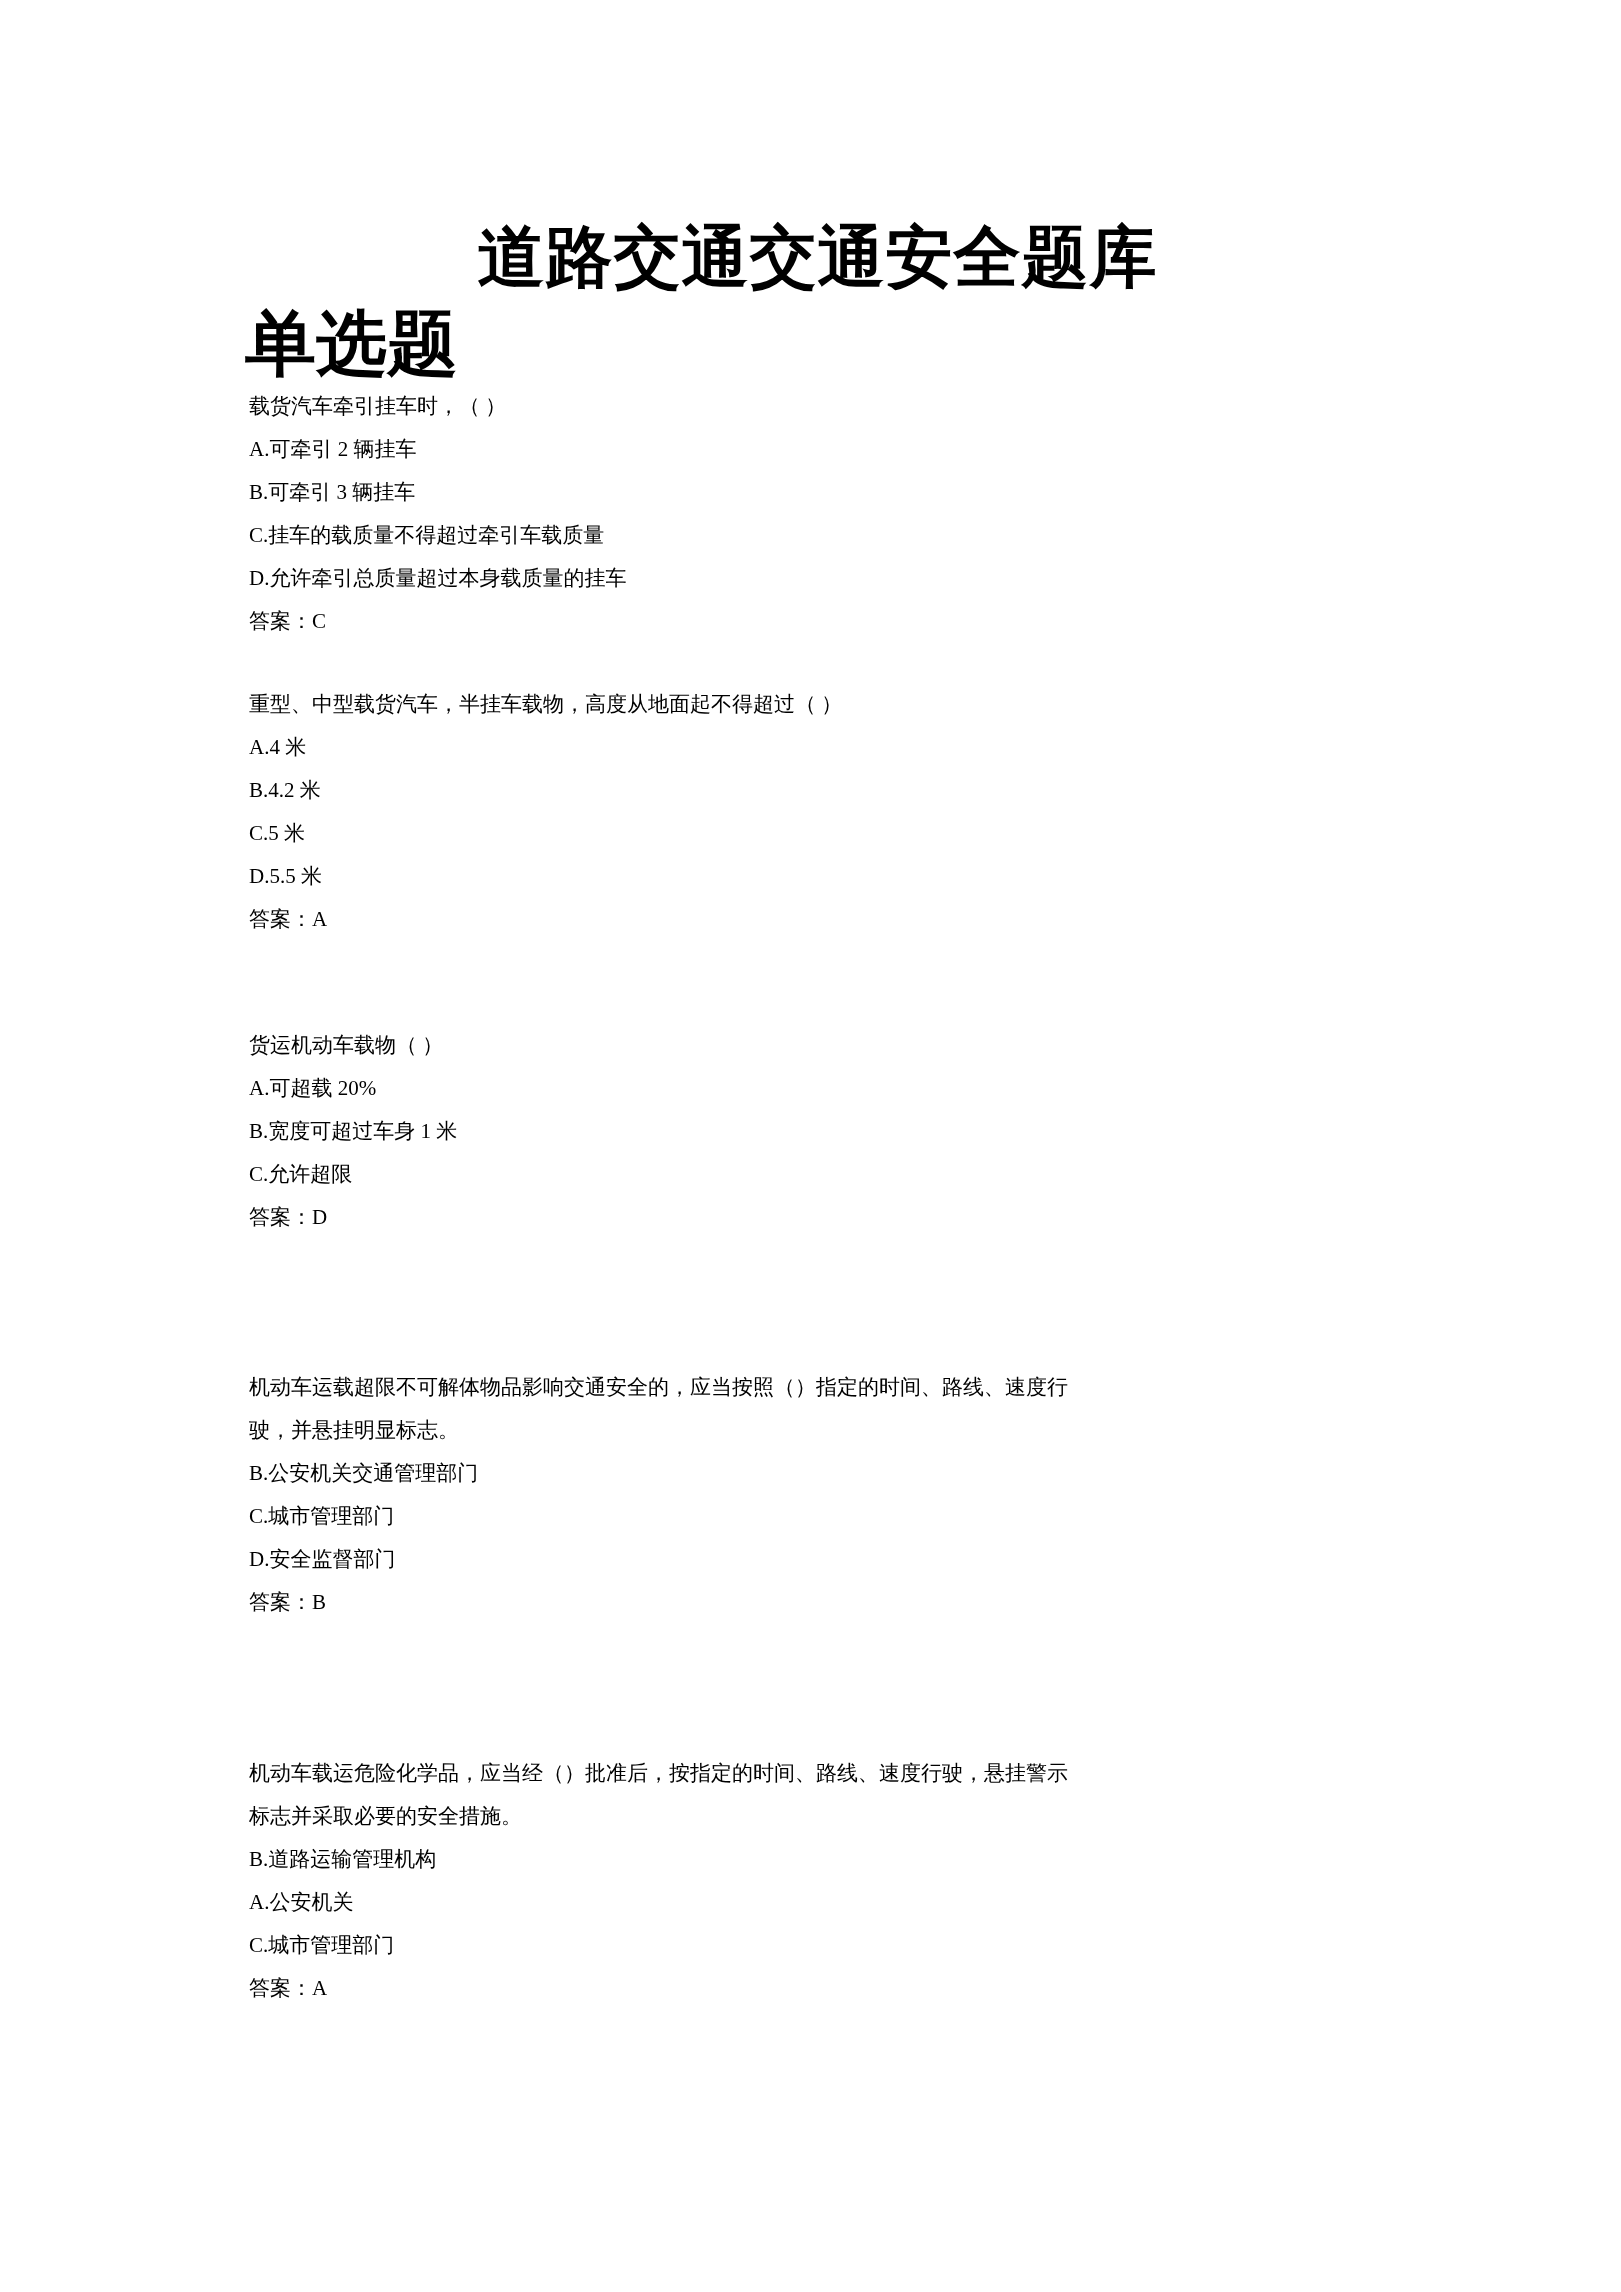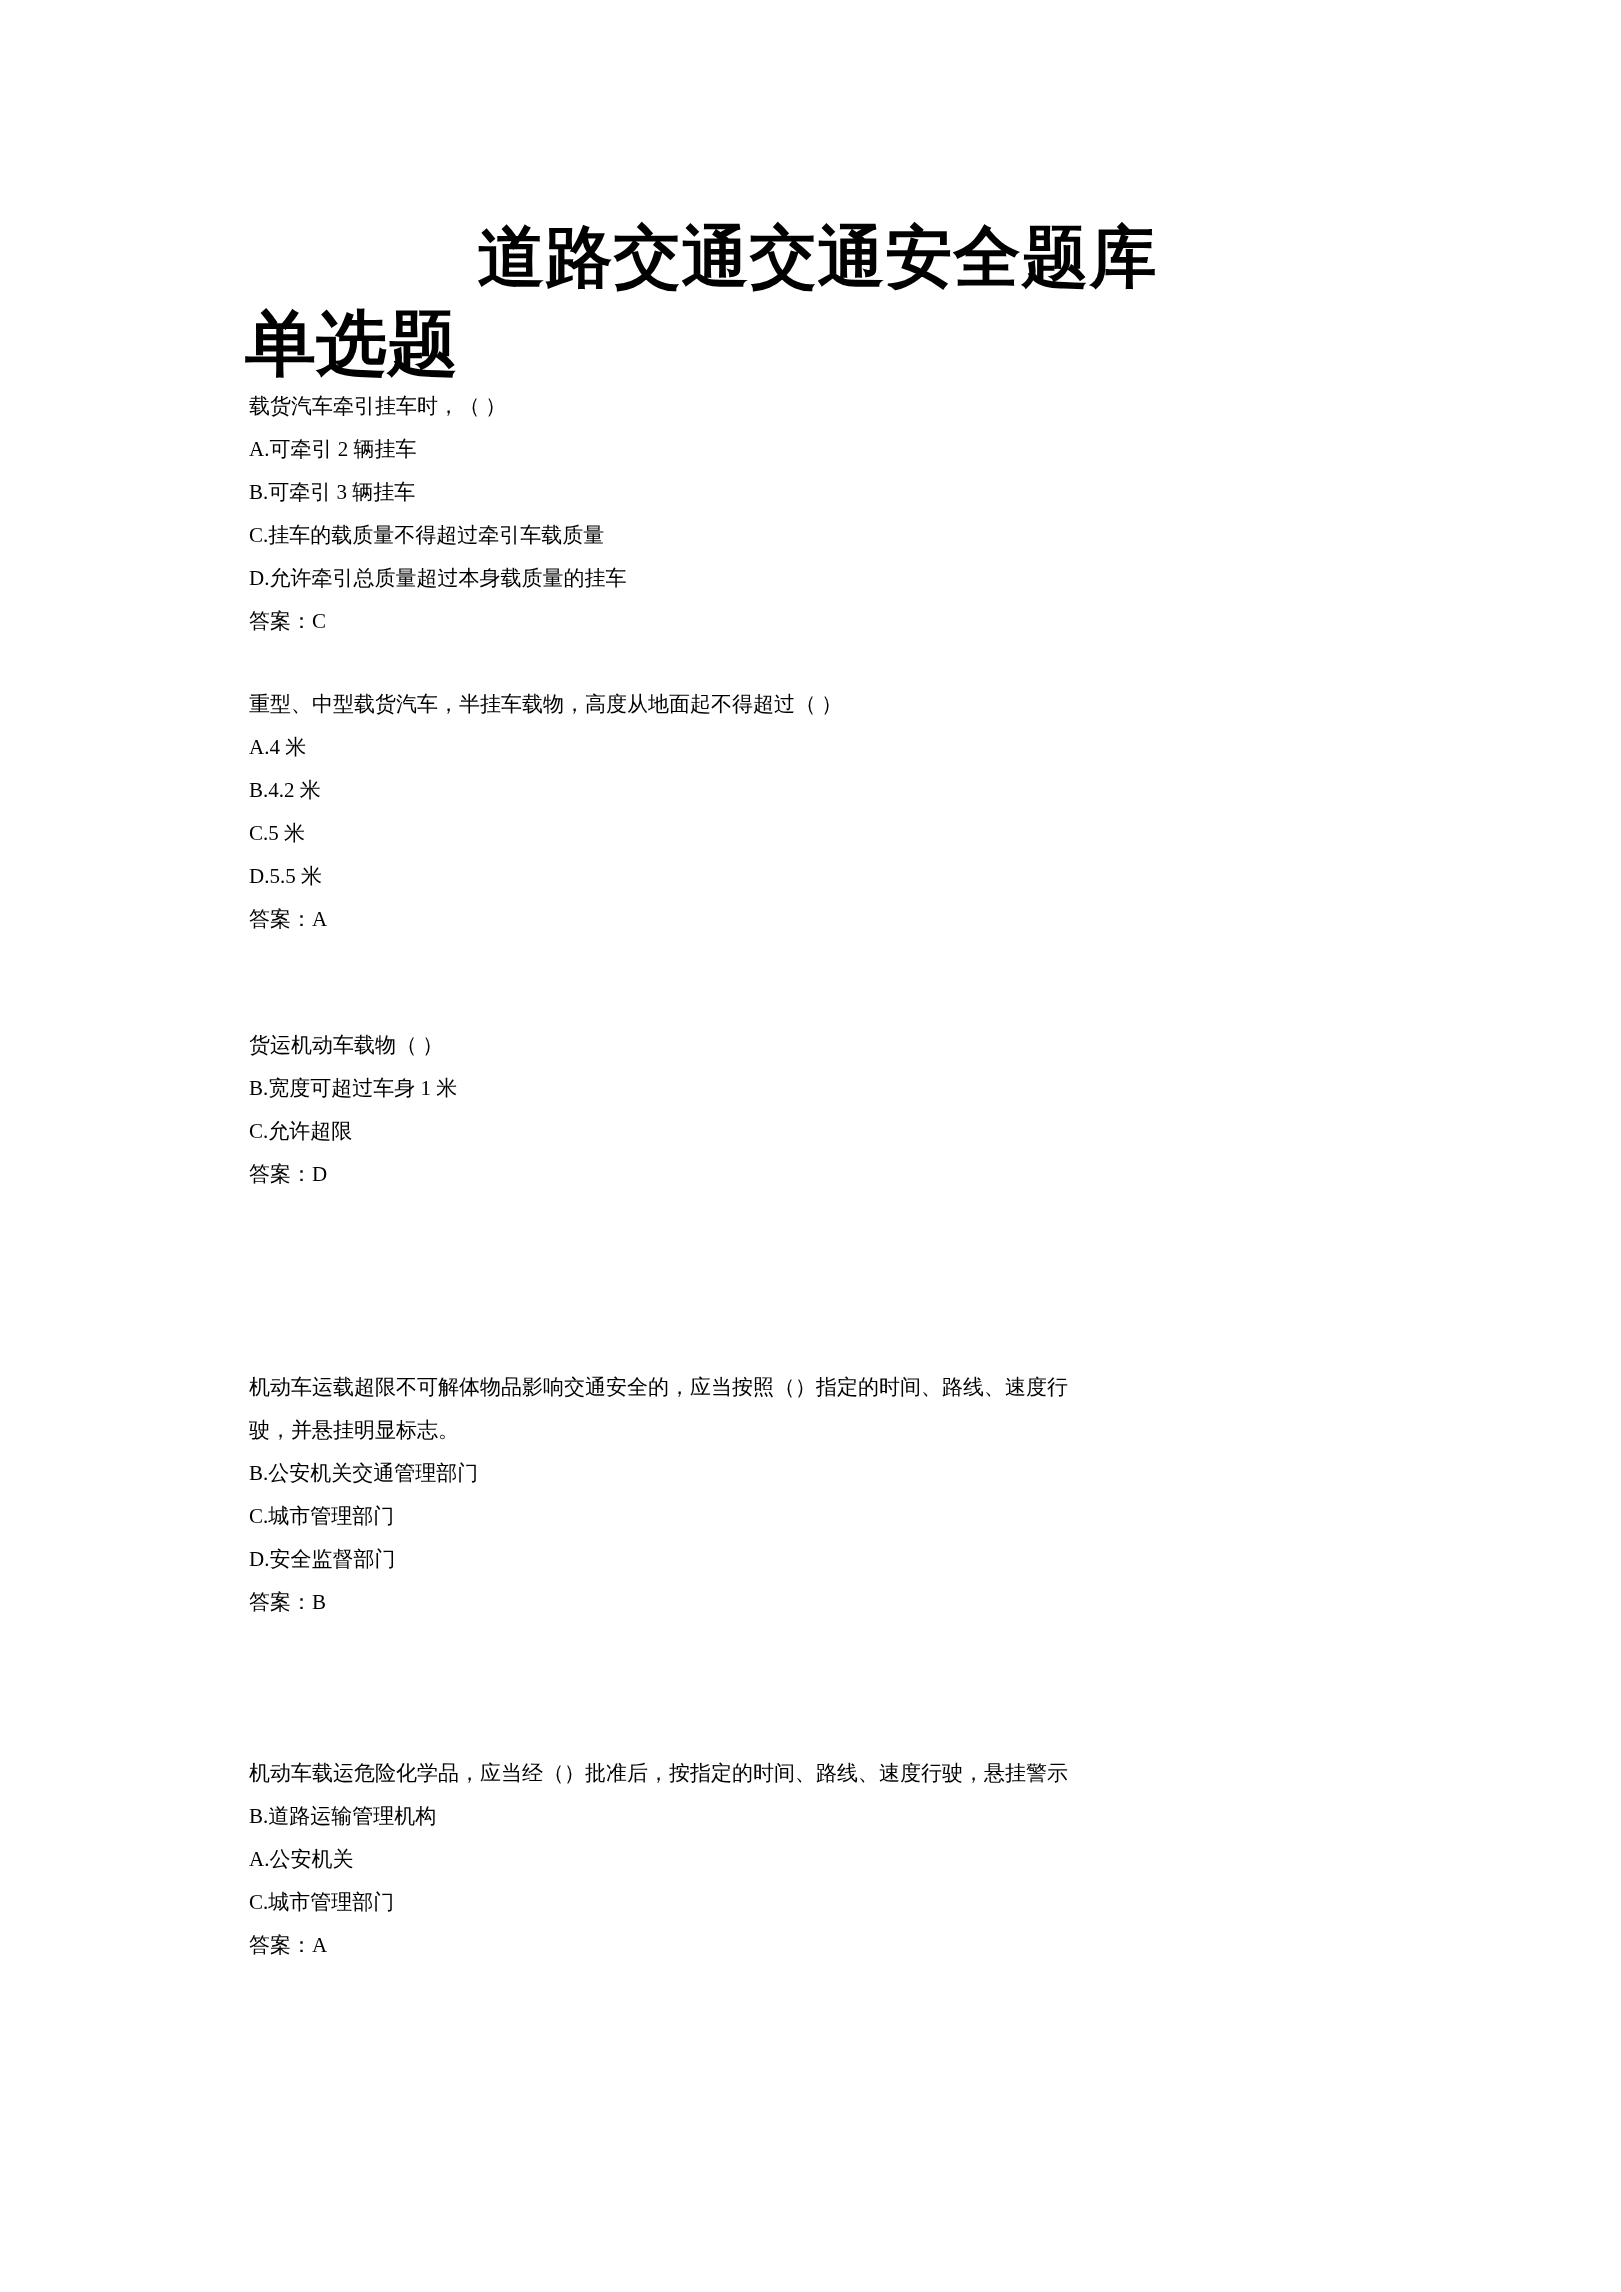--- a/index.html
+++ b/index.html
@@ -81,36 +81,38 @@
     <span class="q-line">重型、中型载货汽车，半挂车载物，高度从地面起不得超过（  ）</span>
     <span class="q-line">A.4 米</span>
     <span class="q-line">B.4.2 米</span>
     <span class="q-line">C.5 米</span>
     <span class="q-line">D.5.5 米</span>
     <span class="q-line">答案：A</span>
   </div>
 
   <div class="question" style="top:1024px;">
     <span class="q-line">货运机动车载物（  ）</span>
+    <span class="q-line">A.可超载 20%</span>
     <span class="q-line">B.宽度可超过车身 1 米</span>
     <span class="q-line">C.允许超限</span>
     <span class="q-line">答案：D</span>
   </div>
 
   <div class="question" style="top:1366px;">
     <span class="q-line">机动车运载超限不可解体物品影响交通安全的，应当按照（）指定的时间、路线、速度行</span>
     <span class="q-line">驶，并悬挂明显标志。</span>
     <span class="q-line">B.公安机关交通管理部门</span>
     <span class="q-line">C.城市管理部门</span>
     <span class="q-line">D.安全监督部门</span>
     <span class="q-line">答案：B</span>
   </div>
 
   <div class="question" style="top:1752px;">
     <span class="q-line">机动车载运危险化学品，应当经（）批准后，按指定的时间、路线、速度行驶，悬挂警示</span>
+    <span class="q-line">标志并采取必要的安全措施。</span>
     <span class="q-line">B.道路运输管理机构</span>
     <span class="q-line">A.公安机关</span>
     <span class="q-line">C.城市管理部门</span>
     <span class="q-line">答案：A</span>
   </div>
 
 </div>
 
 
 </body></html>

